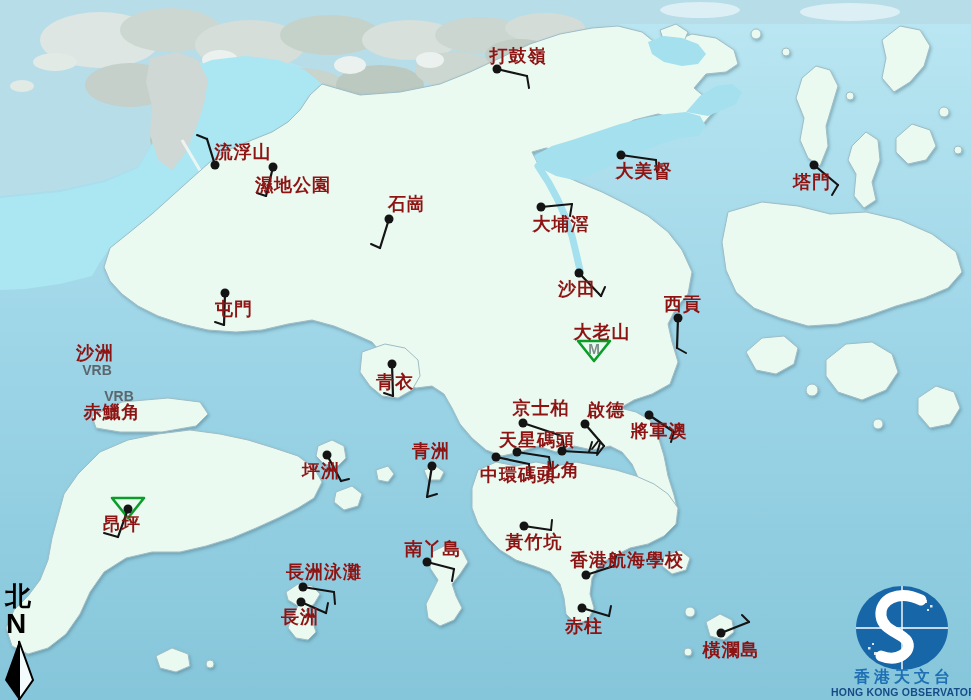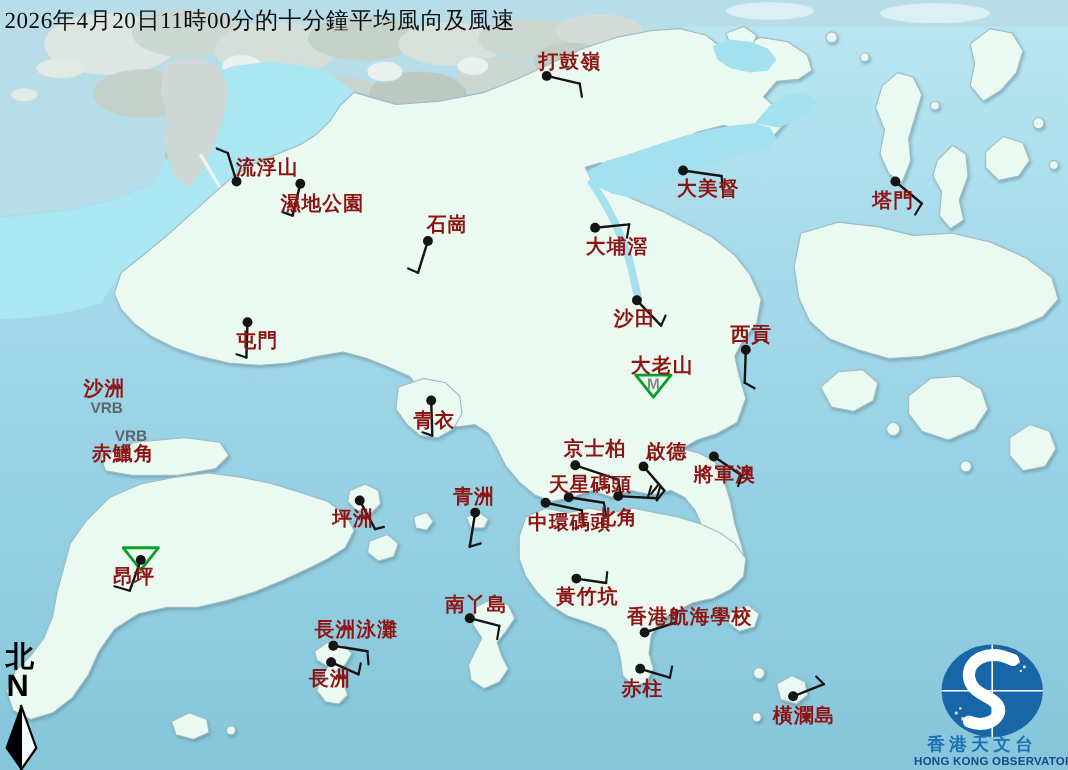--- a/index.html
+++ b/index.html
@@ -4,21 +4,21 @@
 <style>
   html,body{margin:0;padding:0;background:#666;}
   .stage{position:relative;width:971px;height:700px;overflow:hidden;
          font-family:"Liberation Sans","DejaVu Sans",sans-serif;background:#9bd4e6;}
   .stage svg.map{position:absolute;left:0;top:0;}
   .map-title{position:absolute;left:4px;top:4px;font-family:"Liberation Serif","DejaVu Serif",serif;
              font-size:21px;font-weight:500;color:#0c0c0c;letter-spacing:.5px;white-space:nowrap;}
   .compass-cn{position:absolute;left:5px;top:584px;font-family:"Liberation Serif","DejaVu Serif",serif;
               font-size:26px;font-weight:bold;color:#000;line-height:1;}
   .compass-n{position:absolute;left:6px;top:610px;font-size:28px;font-weight:bold;color:#000;line-height:1;}
-  .logo-cn{position:absolute;left:843px;top:667px;width:122px;
+  .logo-cn{position:absolute;left:843px;top:667px;width:122px;text-align:center;
            font-family:"Liberation Serif","DejaVu Serif",serif;font-size:16px;font-weight:bold;
            color:#1e6fb4;letter-spacing:4px;white-space:nowrap;}
   .logo-en{position:absolute;left:831px;top:686px;width:142px;text-align:center;
            font-size:10.5px;font-weight:bold;color:#184a86;letter-spacing:.2px;white-space:nowrap;}
   .st-label{font-family:"Liberation Serif","DejaVu Serif",serif;font-size:18px;font-weight:bold;
             fill:#8e1414;letter-spacing:1px;}
   .vrb-label{font-family:"Liberation Sans","DejaVu Sans",sans-serif;font-size:14px;font-weight:bold;fill:#5c666d;}
   .m-label{font-family:"Liberation Sans","DejaVu Sans",sans-serif;font-size:14px;font-weight:bold;fill:#7d8f8a;}
 </style>
 </head>
@@ -314,19 +314,18 @@
       <rect x="924" y="600" width="3" height="3"></rect>
           <rect x="930" y="605" width="2.5" height="2.5"></rect>
       <rect x="927" y="609" width="2" height="2"></rect>
       <rect x="874" y="652" width="3" height="3"></rect>
           <rect x="868" y="647" width="2.5" height="2.5"></rect>
       <rect x="872" y="643" width="2" height="2"></rect>
     </g>
   </g>
 </svg>
 
-<div class="map-title">2026年4月20日11時00分的十分鐘平均風向及風速</div>
 <div class="compass-cn">北</div>
 <div class="compass-n">N</div>
 <div class="logo-cn">香港天文台</div>
 <div class="logo-en">HONG KONG OBSERVATORY</div>
 
 </div>
 
 </body></html>

